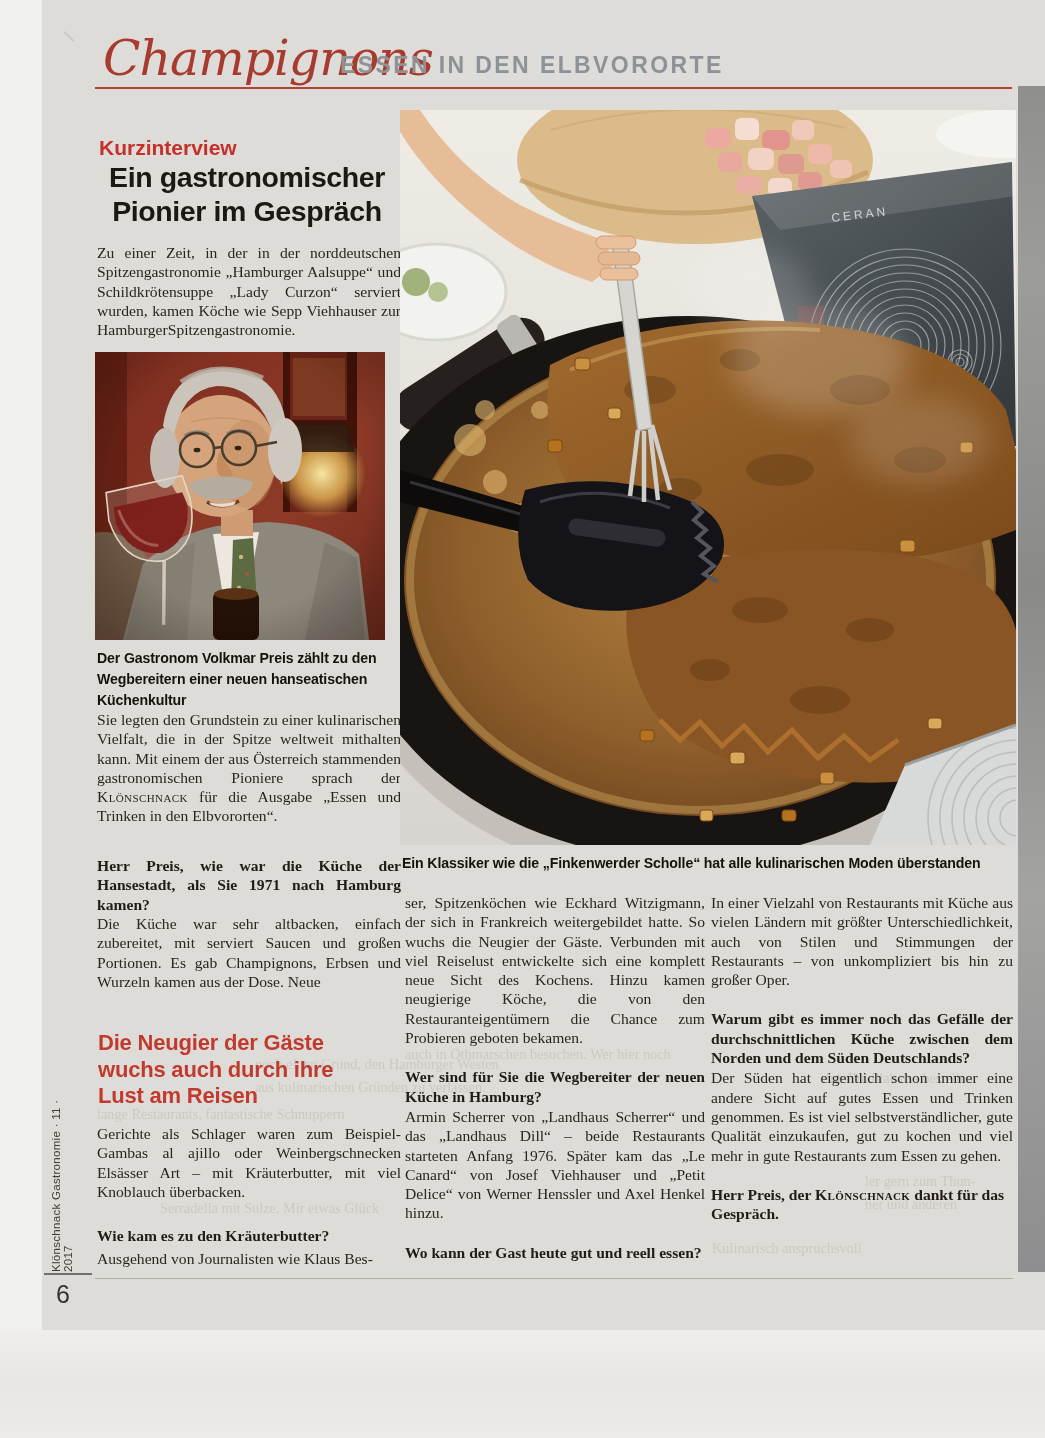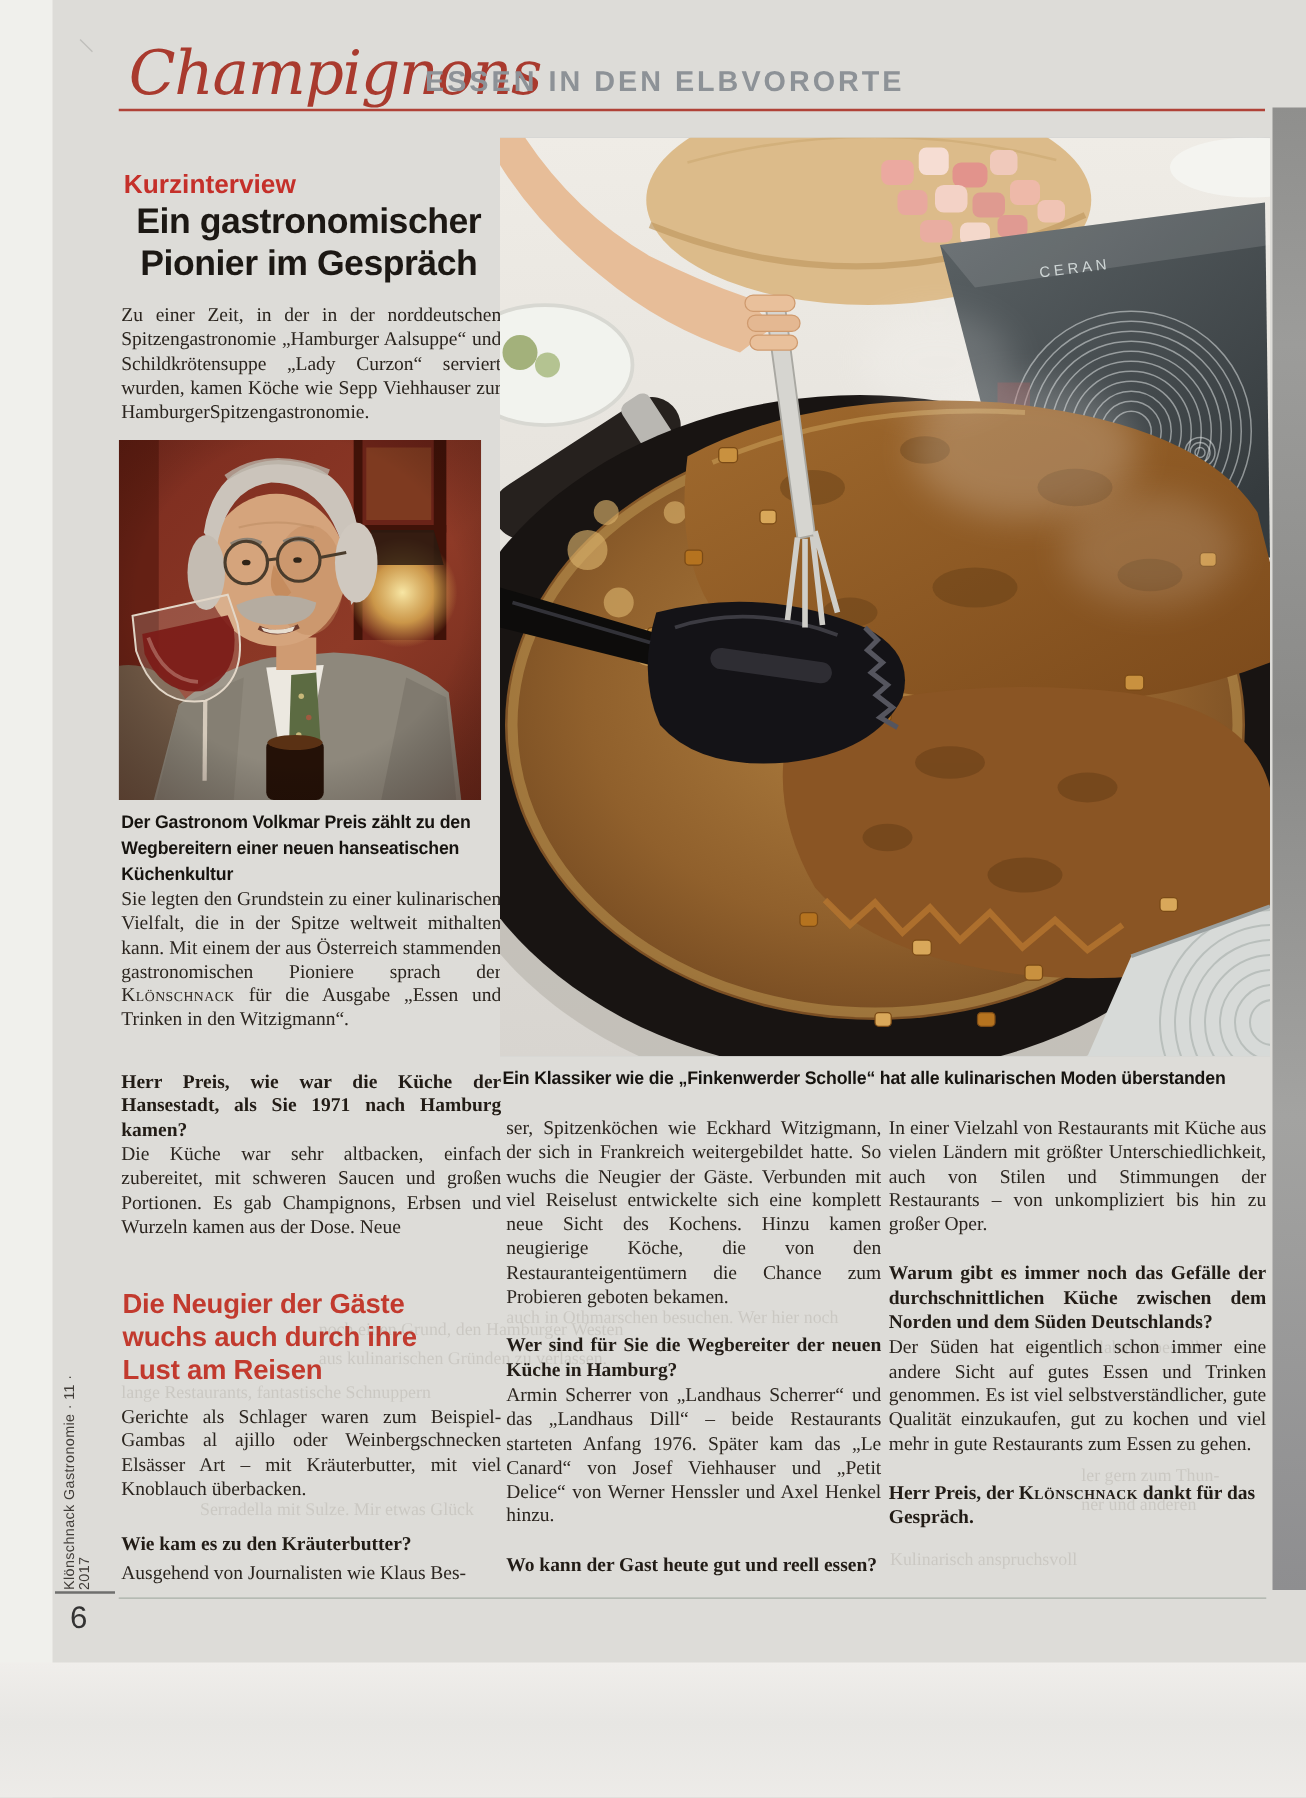--- a/index.html
+++ b/index.html
@@ -125,25 +125,25 @@
         <rect x="118" y="240" width="46" height="48" rx="6" fill="#241107"></rect>
         <ellipse cx="141" cy="242" rx="22" ry="6" fill="#5a3114"></ellipse>
       </g>
       <rect width="290" height="288" fill="url(#pvig)"></rect>
     </svg>
   </div>
 
   <div class="abs caption" style="left:97px;top:648px;width:298px;">Der Gastronom Volkmar Preis zählt zu den Wegbereitern einer neuen hanseatischen Küchenkultur</div>
 
   <div class="abs body-text" style="left:97px;top:710px;width:304px;">
-    <span>Sie legten den Grundstein zu einer kulinarischen Vielfalt, die in der Spitze weltweit mithalten kann. Mit einem der aus Österreich stammenden gastronomischen Pioniere sprach der </span><span class="sc">Klönschnack</span><span> für die Ausgabe „Essen und Trinken in den Witzigmann“.</span>
+    <span>Sie legten den Grundstein zu einer kulinarischen Vielfalt, die in der Spitze weltweit mithalten kann. Mit einem der aus Österreich stammenden gastronomischen Pioniere sprach der </span><span class="sc">Klönschnack</span><span> für die Ausgabe „Essen und Trinken in den Elbvororten“.</span>
   </div>
 
   <div class="abs body-text bold-q" style="left:97px;top:856px;width:304px;">Herr Preis, wie war die Küche der Hansestadt, als Sie 1971 nach Hamburg kamen?</div>
-  <div class="abs body-text" style="left:97px;top:914px;width:304px;">Die Küche war sehr altbacken, einfach zubereitet, mit schweren Saucen und großen Portionen. Es gab Champignons, Erbsen und Wurzeln kamen aus der Dose. Neue</div>
+  <div class="abs body-text" style="left:97px;top:914px;width:304px;">Die Küche war sehr altbacken, einfach zubereitet, mit serviert Saucen und großen Portionen. Es gab Champignons, Erbsen und Wurzeln kamen aus der Dose. Neue</div>
 
   <div class="abs crosshead" style="left:98px;top:1030px;width:250px;">Die Neugier der Gäste wuchs auch durch ihre Lust am Reisen</div>
 
   <div class="abs body-text" style="left:97px;top:1124px;width:304px;">Gerichte als Schlager waren zum Beispiel-Gambas al ajillo oder Weinbergschnecken Elsässer Art – mit Kräuterbutter, mit viel Knoblauch überbacken.</div>
   <div class="abs body-text bold-q" style="left:97px;top:1226px;width:304px;">Wie kam es zu den Kräuterbutter?</div>
   <div class="abs body-text" style="left:97px;top:1249px;width:304px;">Ausgehend von Journalisten wie Klaus Bes-</div>
 
   <div class="photo" style="left:400px;top:110px;width:616px;height:735px;">
     <svg viewBox="0 0 616 735" preserveAspectRatio="none">
       <defs>

